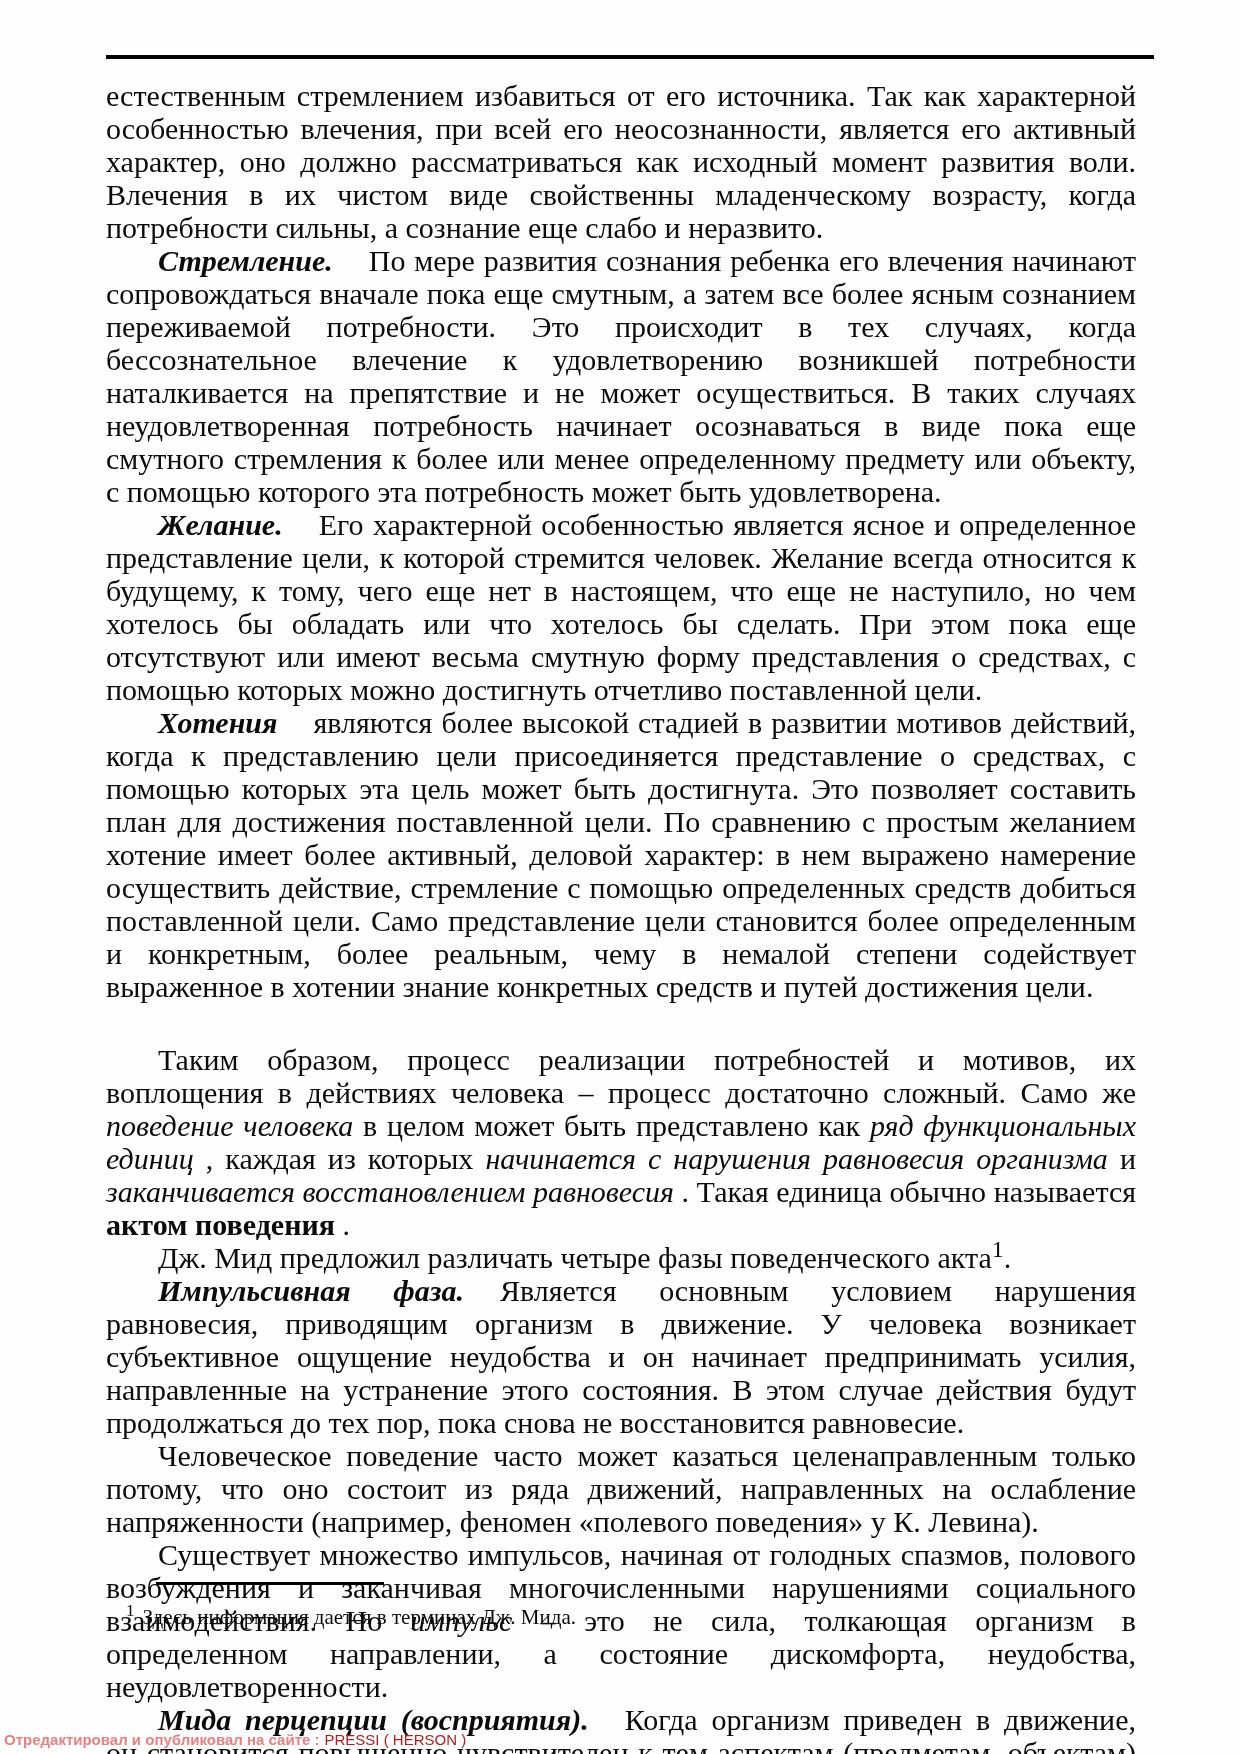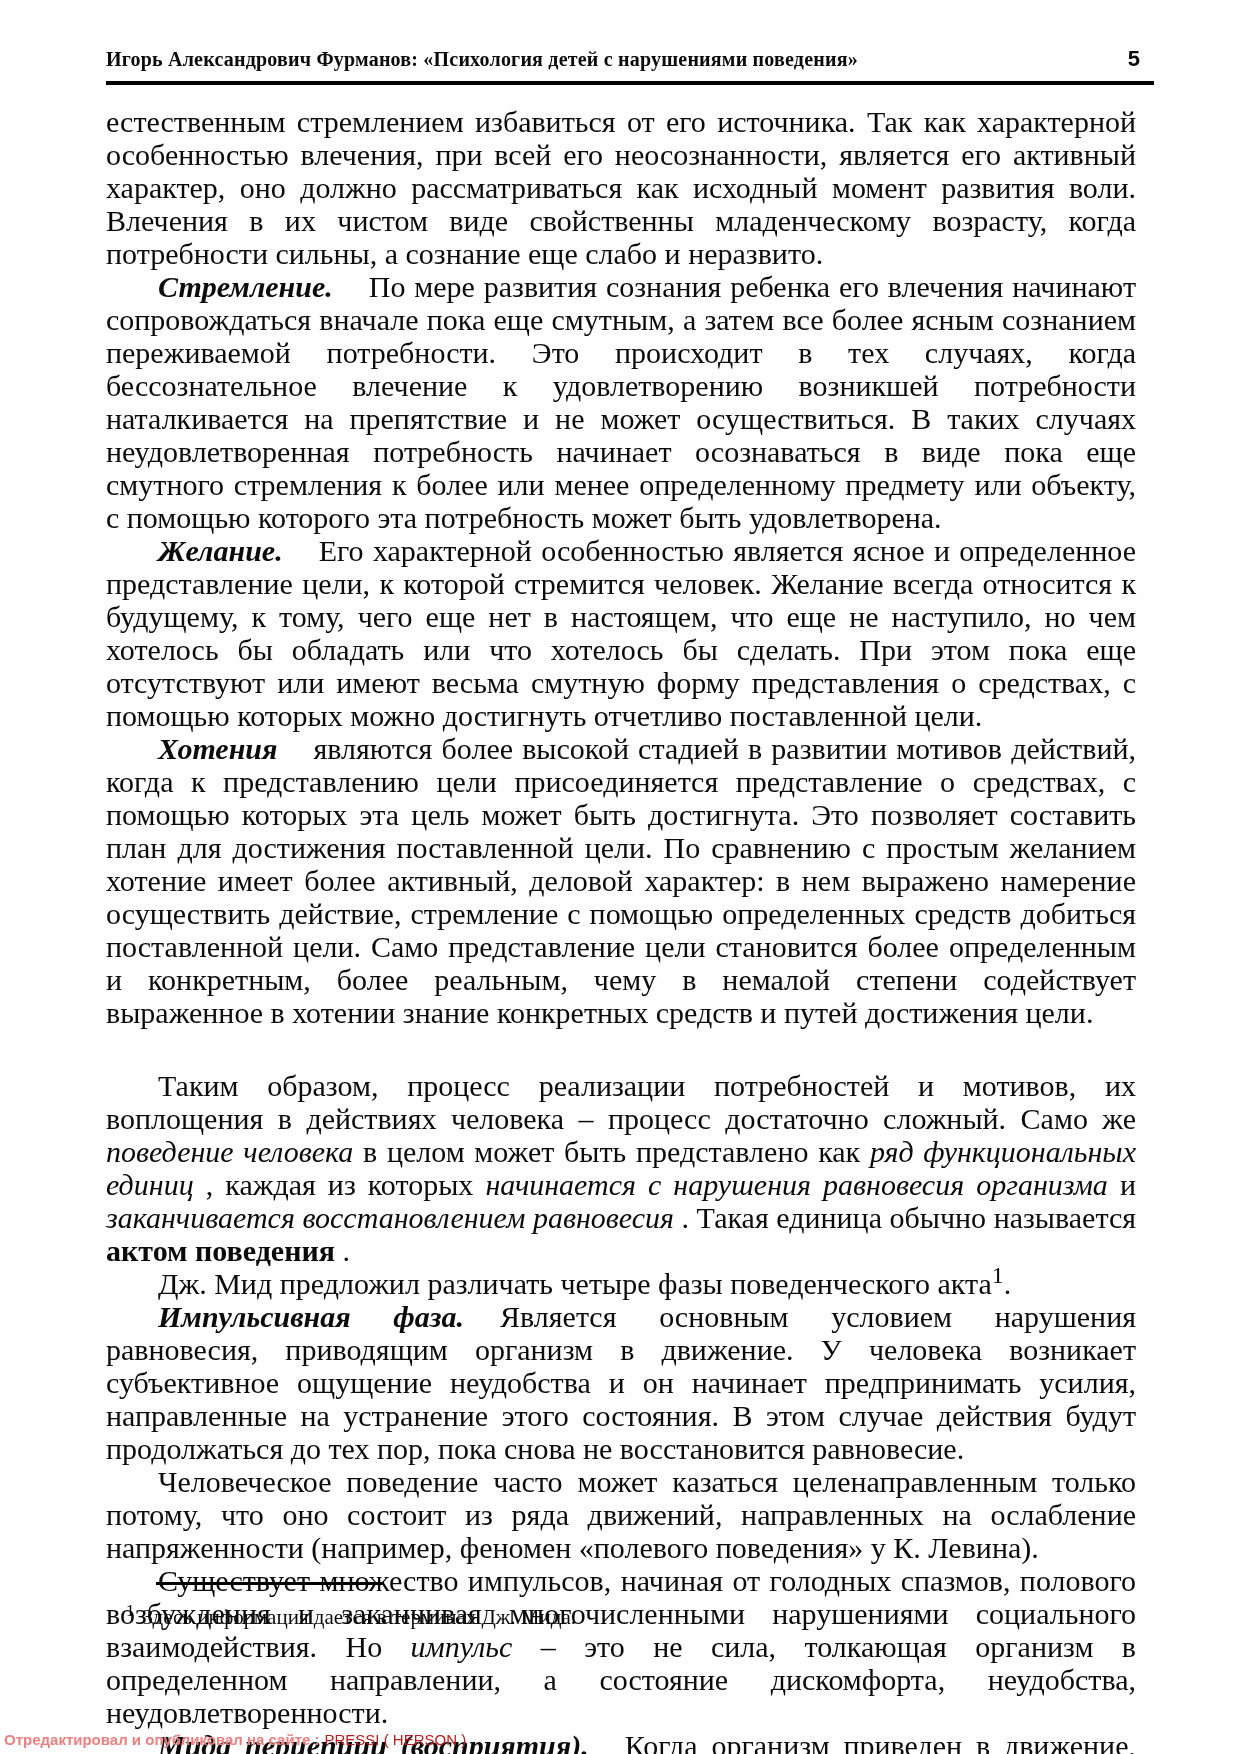--- a/index.html
+++ b/index.html
@@ -102,24 +102,20 @@
   }
   .watermark .wm-label { font-weight: bold; }
   .watermark .wm-value { font-weight: normal; margin-left: 5px; }
 </style>
 </head>
 <body>
 
 <div class="page">
 
   <div class="page-header">
-    <div class="header-row">
-      <span class="header-title">Игорь Александрович Фурманов: «Психология детей с нарушениями поведения»</span>
-      <span class="header-page-number">5</span>
-    </div>
     <hr class="header-rule">
   </div>
 
   <div class="doc-body" id="doc-body">
       <p class="para"><span class="seg-n">естественным стремлением избавиться от его источника. Так как характерной особенностью влечения, при всей его неосознанности, является его активный характер, оно должно рассматриваться как исходный момент развития воли. Влечения в их чистом виде свойственны младенческому возрасту, когда потребности сильны, а сознание еще слабо и неразвито.</span></p>
       <p class="para indent"><span class="seg-lead">Стремление.</span><span class="seg-n">По мере развития сознания ребенка его влечения начинают сопровождаться вначале пока еще смутным, а затем все более ясным сознанием переживаемой потребности. Это происходит в тех случаях, когда бессознательное влечение к удовлетворению возникшей потребности наталкивается на препятствие и не может осуществиться. В таких случаях неудовлетворенная потребность начинает осознаваться в виде пока еще смутного стремления к более или менее определенному предмету или объекту, с помощью которого эта потребность может быть удовлетворена.</span></p>
       <p class="para indent"><span class="seg-lead">Желание.</span><span class="seg-n">Его характерной особенностью является ясное и определенное представление цели, к которой стремится человек. Желание всегда относится к будущему, к тому, чего еще нет в настоящем, что еще не наступило, но чем хотелось бы обладать или что хотелось бы сделать. При этом пока еще отсутствуют или имеют весьма смутную форму представления о средствах, с помощью которых можно достигнуть отчетливо поставленной цели.</span></p>
       <p class="para indent"><span class="seg-lead">Хотения</span><span class="seg-n">являются более высокой стадией в развитии мотивов действий, когда к представлению цели присоединяется представление о средствах, с помощью которых эта цель может быть достигнута. Это позволяет составить план для достижения поставленной цели. По сравнению с простым желанием хотение имеет более активный, деловой характер: в нем выражено намерение осуществить действие, стремление с помощью определенных средств добиться поставленной цели. Само представление цели становится более определенным и конкретным, более реальным, чему в немалой степени содействует выраженное в хотении знание конкретных средств и путей достижения цели.</span></p>
       <p class="para indent gap"><span class="seg-n">Таким образом, процесс реализации потребностей и мотивов, их воплощения в действиях человека – процесс достаточно сложный. Само же </span><span class="seg-i">поведение человека</span><span class="seg-n">  в целом может быть представлено как </span><span class="seg-i">ряд функциональных единиц</span><span class="seg-n"> , каждая из которых </span><span class="seg-i">начинается с нарушения равновесия организма</span><span class="seg-n">  и </span><span class="seg-i">заканчивается восстановлением равновесия</span><span class="seg-n"> . Такая единица обычно называется </span><span class="seg-b">актом поведения</span><span class="seg-n"> .</span></p>
       <p class="para indent"><span class="seg-n">Дж. Мид предложил различать четыре фазы поведенческого акта</span><sup class="seg-sup">1</sup><span class="seg-n">.</span></p>

